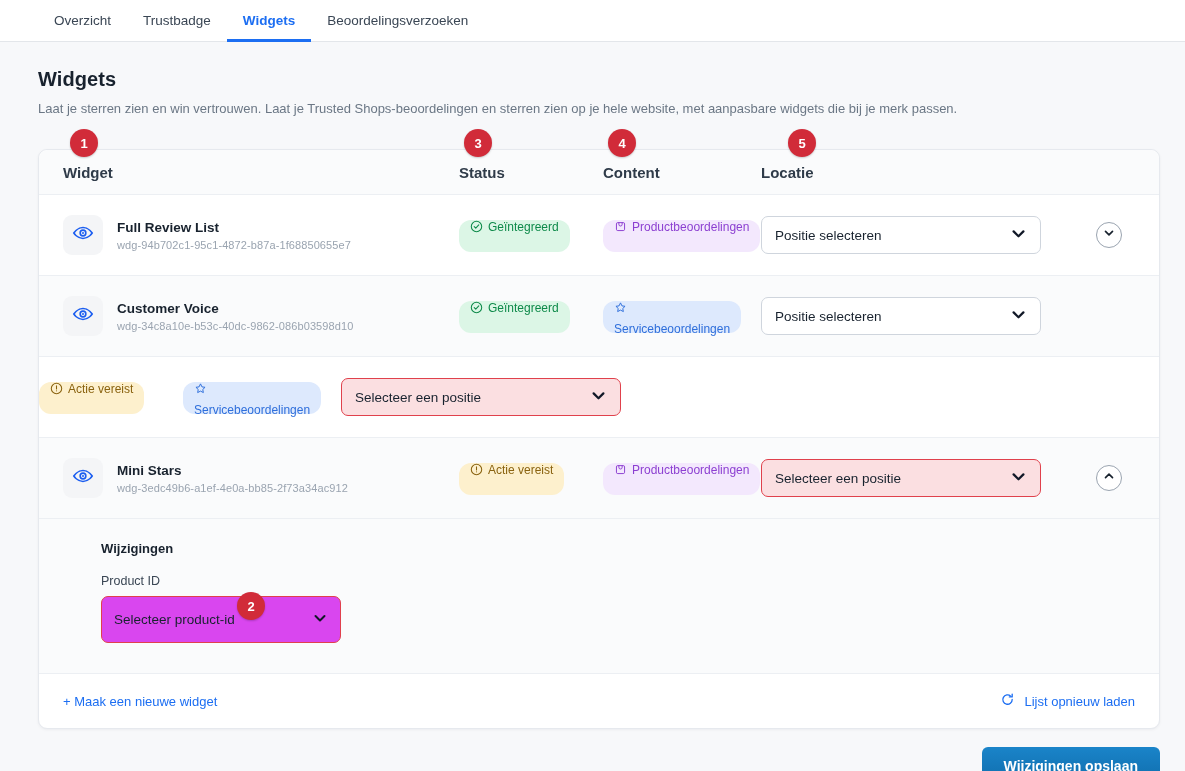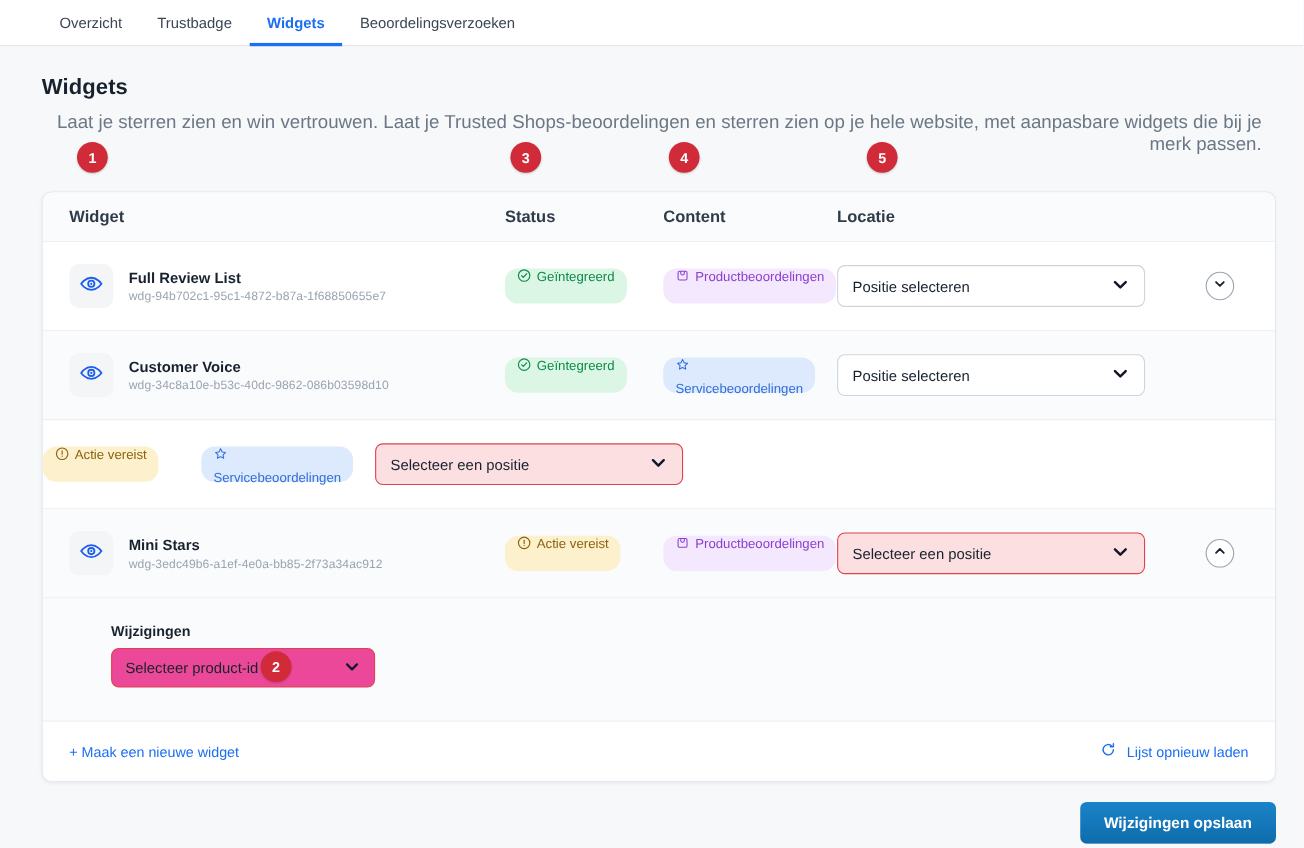--- a/index.html
+++ b/index.html
@@ -41,23 +41,22 @@
   
   .page-head { padding: 26px 38px 0 38px; }
   .page-title {
     font-size: 20px;
     font-weight: bold;
     color: #18222e;
     letter-spacing: .1px;
   }
   .page-sub {
     margin-top: 10px;
-    font-size: 17px;
+    font-size: 13px;
     color: #6b7785;
-    text-align: right;
   }
 
   
   .card {
     position: relative;
     margin: 33px 25px 0 38px;
     background: #ffffff;
     border: 1px solid #e6e9ee;
     border-radius: 9px;
     box-shadow: 0 1px 3px rgba(16,24,40,.05);
@@ -146,24 +145,24 @@
     background: #fafbfc;
     border-bottom: 1px solid #eceff3;
     padding: 22px 24px 30px 62px;
   }
   .config-title { font-size: 13px; font-weight: bold; color: #18222e; }
   .config-label { font-size: 12.5px; color: #3a4654; margin-top: 18px; }
   .select-small {
     position: relative;
     margin-top: 8px;
     display: flex; align-items: center;
-    width: 240px; height: 36px;
+    width: 240px; height: 47px;
     border: 1.5px solid #e0414c;
     border-radius: 7px;
-    background: #ec4899;
+    background: #d946ef;
     padding: 0 12px;
     font-size: 13.5px;
     color: #18222e;
     cursor: pointer;
   }
   .select-small .chev { margin-left: auto; }
 
   
   .card-foot {
     height: 54px;
@@ -401,20 +400,21 @@
             <span><svg width="14" height="14" viewBox="0 0 16 16">
                 <path d="M4 9.8 L8 5.8 L12 9.8" fill="none" stroke="#18222e" stroke-width="1.9" stroke-linecap="round" stroke-linejoin="round"></path>
               </svg></span>
           </div>
         </div>
       </div>
     </div>
 
   <div class="config">
     <div class="config-title">Wijzigingen</div>
+    <div class="config-label">Product ID</div>
     <div class="select-small">
       <span>Selecteer product-id</span>
       <span class="chev">
         <svg width="16" height="16" viewBox="0 0 16 16">
             <path d="M3.5 6 L8 10.5 L12.5 6" fill="none" stroke="#111827" stroke-width="2" stroke-linecap="round" stroke-linejoin="round"></path>
           </svg>
       </span>
     </div>
   </div>
 

